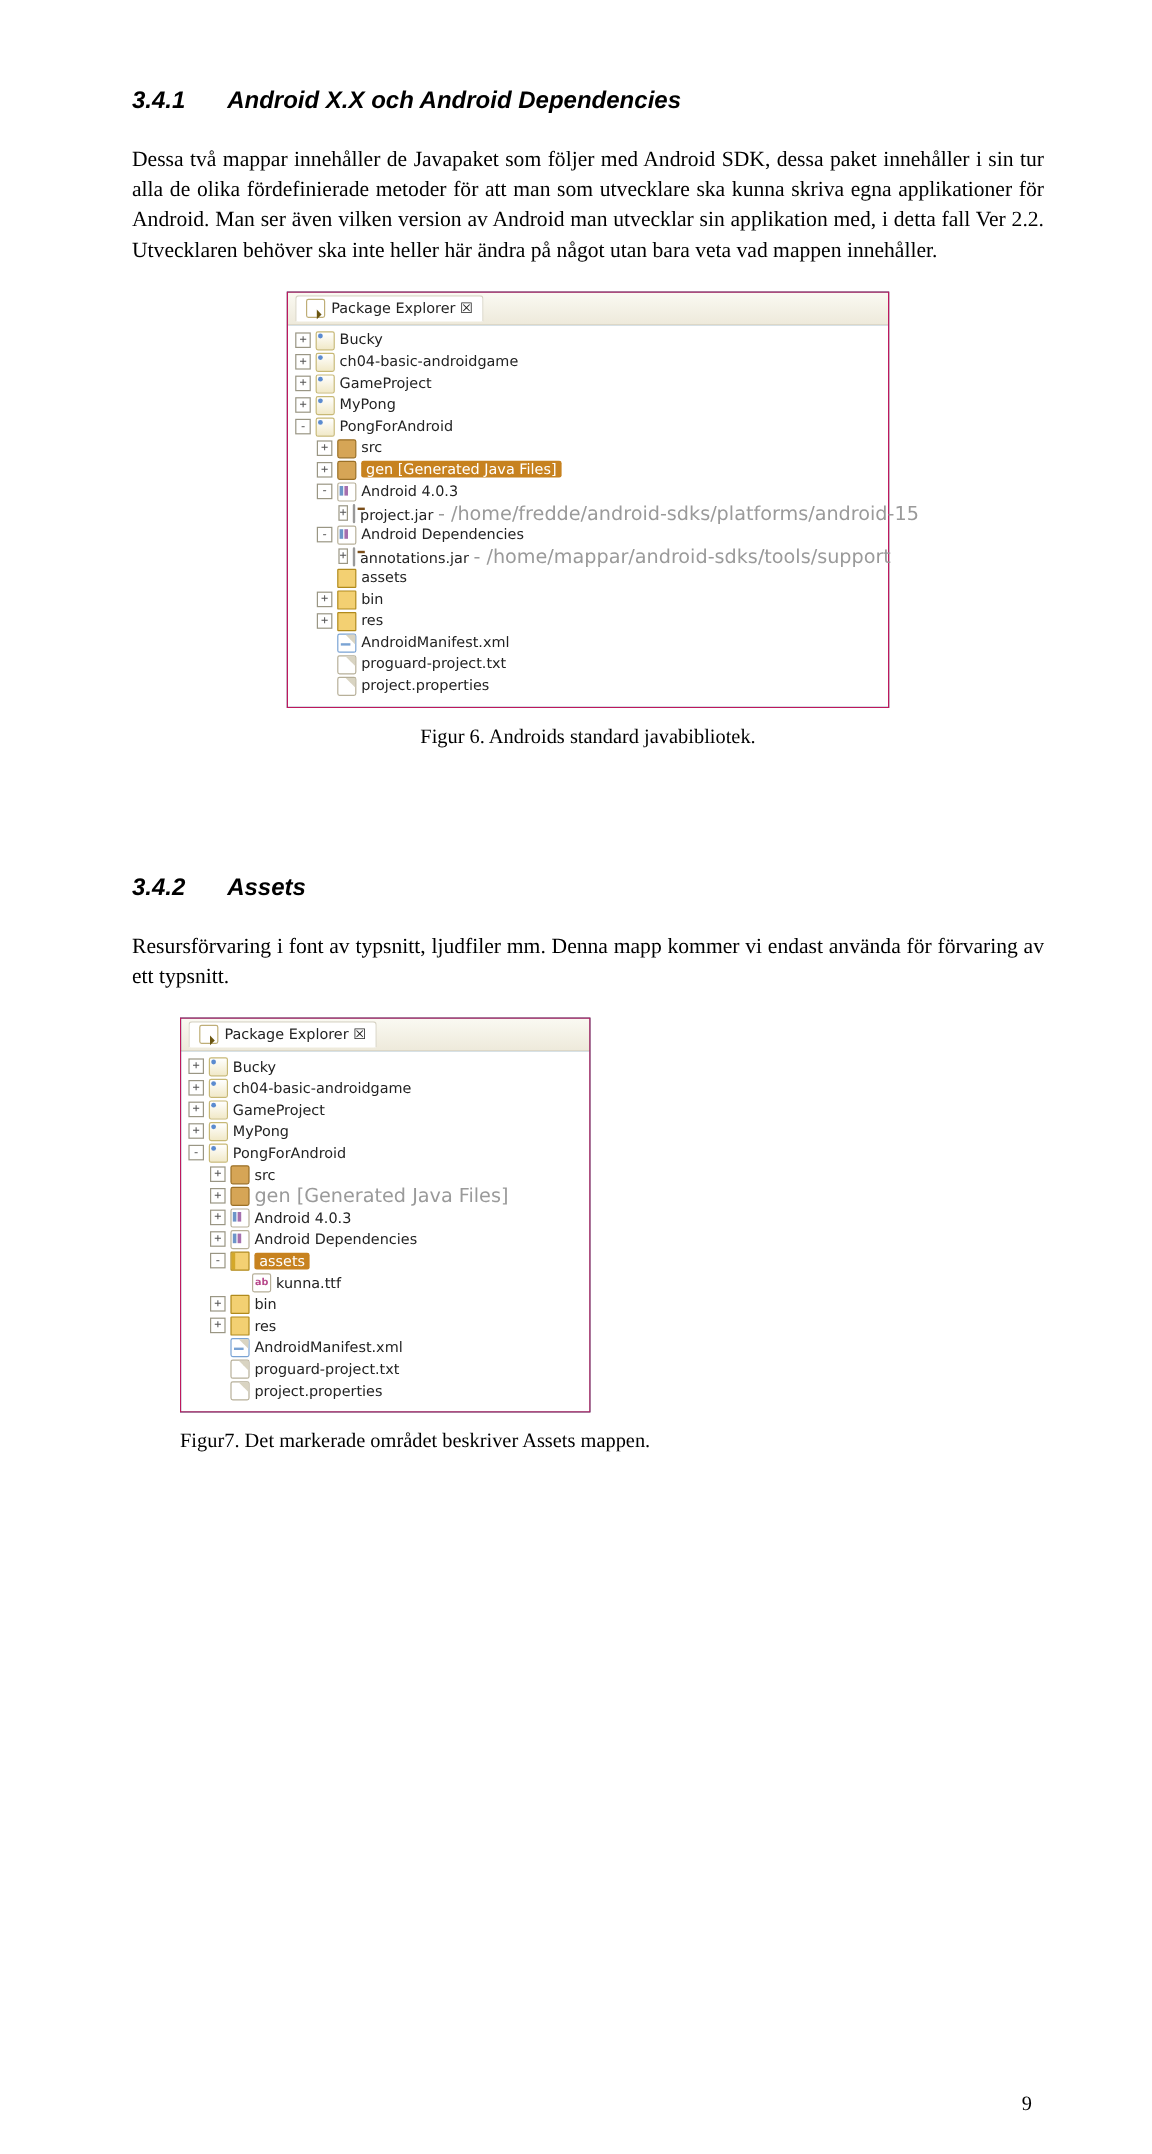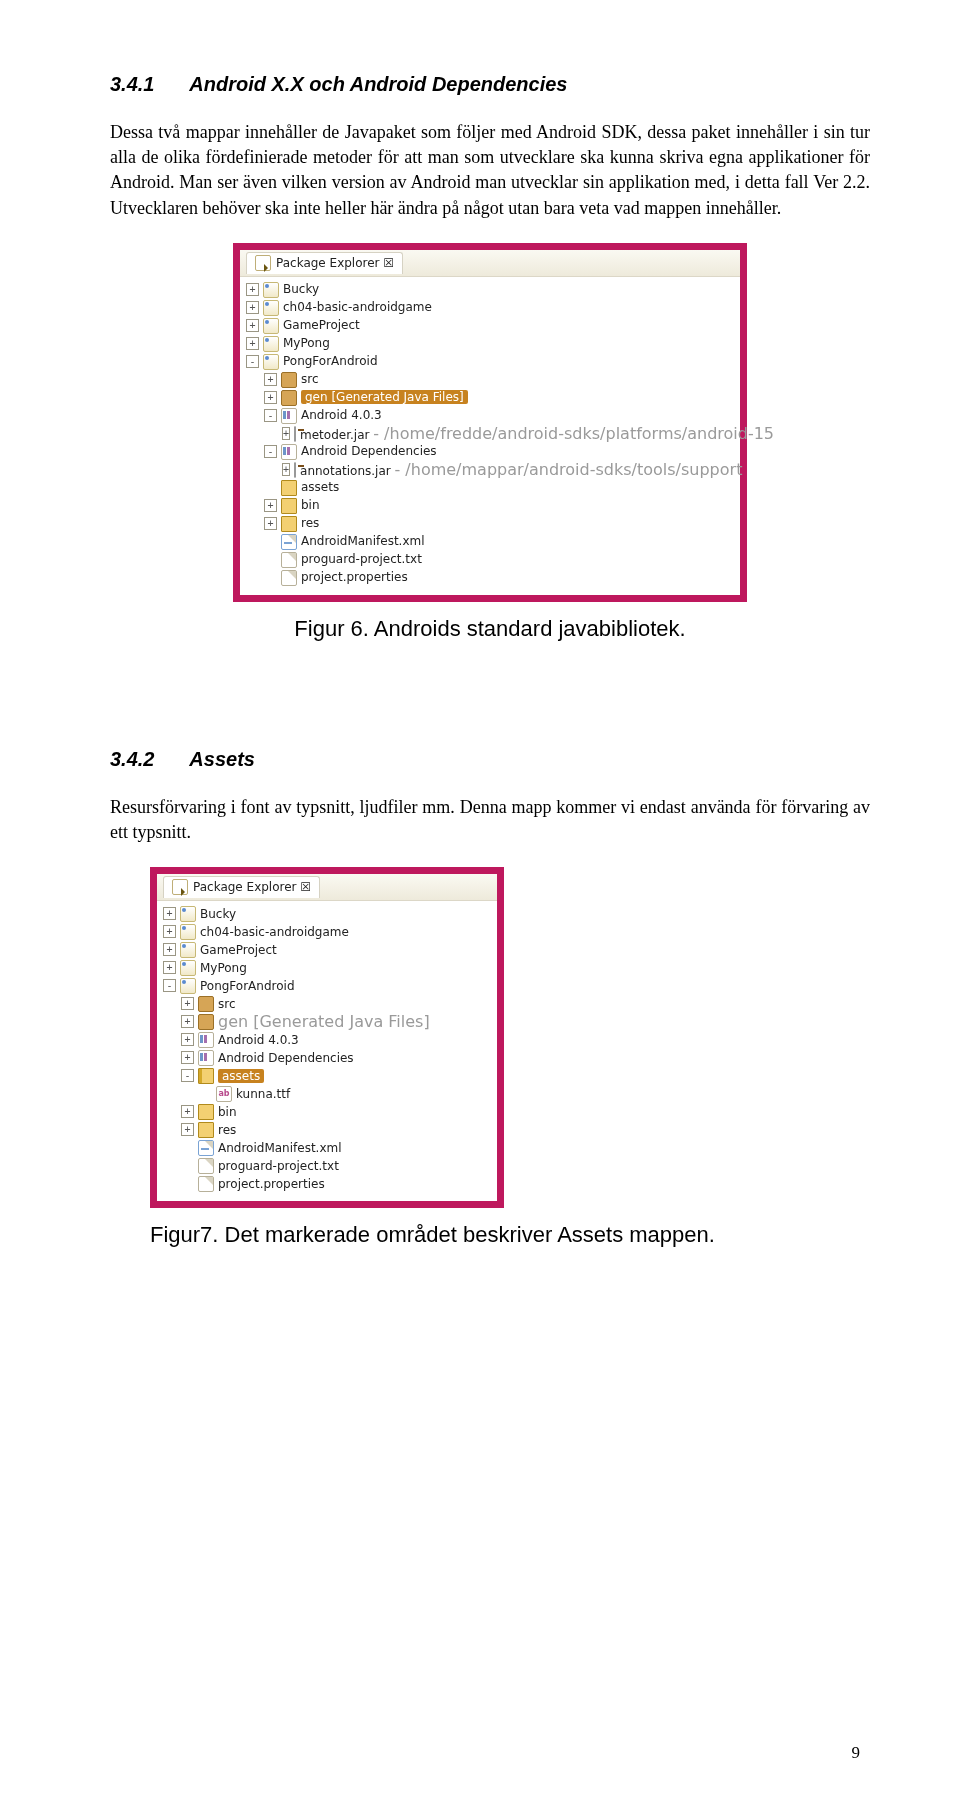--- a/index.html
+++ b/index.html
@@ -34,36 +34,36 @@
   .figure-wrap {
     display: flex;
     flex-direction: column;
     align-items: center;
   }
   .figure-wrap.left {
     align-items: flex-start;
     margin-left: 40px;
   }
   .caption {
-    font-family: Liberation Sans, sans-serif;
-    font-size: 22px;
+    font-family: Liberation Serif, serif;
+    font-size: 17px;
     margin-top: 12px;
   }
   .pagenum {
     position: absolute;
     right: 100px;
     bottom: 30px;
     font-size: 17px;
   }
 
   
   .pkg-explorer {
     width: 500px;
     background: #0c4a6e;
-    border: 7px solid #be185d;
+    border: 1px solid #be185d;
     font-family: "DejaVu Sans", Arial, sans-serif;
     font-size: 12px;
     color: #222;
   }
   .pkg-title {
     height: 26px;
     display: flex;
     align-items: center;
     border-bottom: 1px solid #dcd7c7;
     background: linear-gradient(#faf9f2, #eeeadb);
@@ -231,21 +231,21 @@
           </div>
 
         <div class="row indent1">
             <span class="twisty">-</span>
             <span class="ic ic-lib"></span>
             <span class="label">Android 4.0.3</span>
           </div>
         <div class="row indent2">
             <span class="twisty">+</span>
             <span class="ic ic-jar"></span>
-            <span class="label"><span>metoder.jar</span> <span class="dim">- /home/fredde/android-sdks/platforms/android-15</span></span>
+            <span class="label"><span>project.jar</span> <span class="dim">- /home/fredde/android-sdks/platforms/android-15</span></span>
           </div>
 
         <div class="row indent1">
             <span class="twisty">-</span>
             <span class="ic ic-lib"></span>
             <span class="label">Android Dependencies</span>
           </div>
         <div class="row indent2">
             <span class="twisty">+</span>
             <span class="ic ic-jar"></span>

